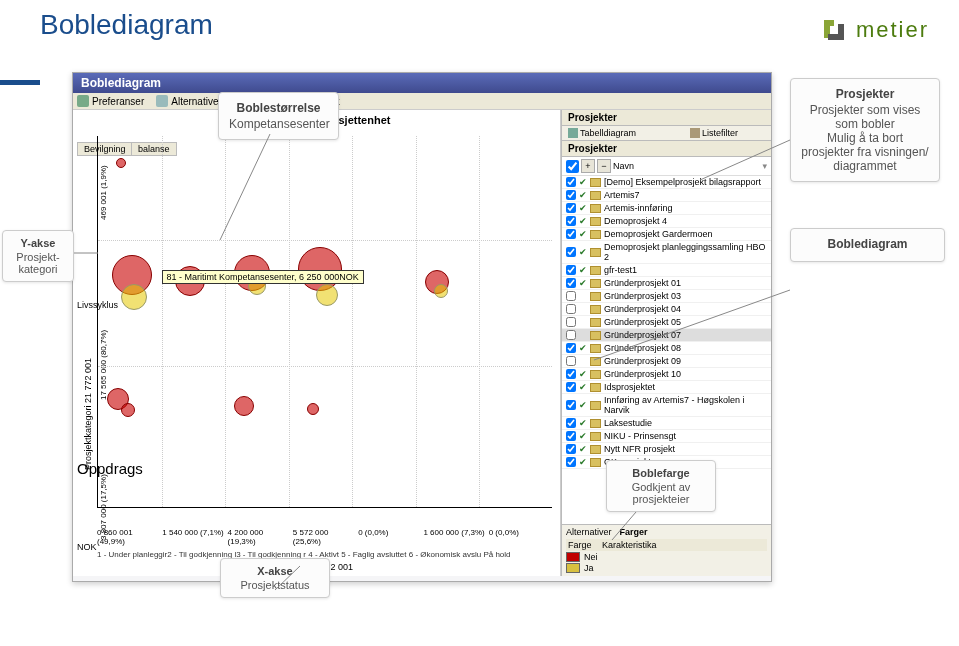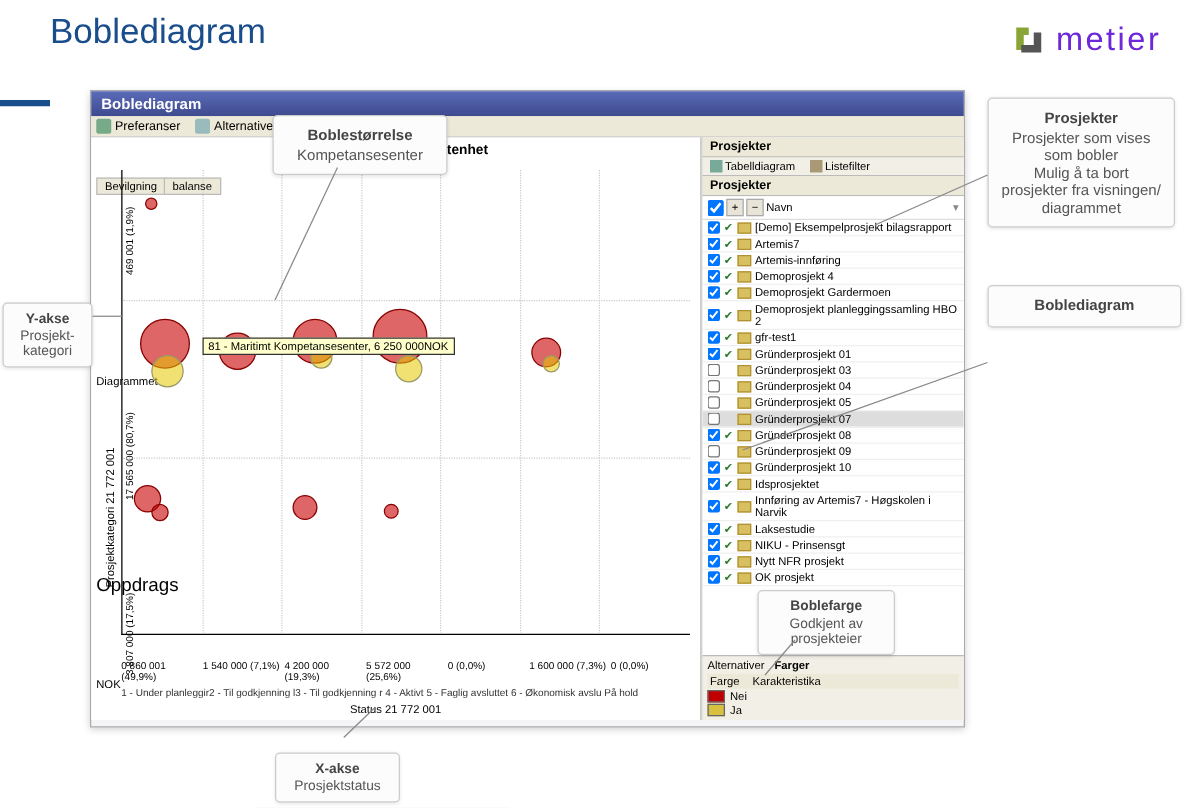--- a/index.html
+++ b/index.html
@@ -4,21 +4,21 @@
 <style>
   * { box-sizing: border-box; margin: 0; padding: 0; }
   body { font-family: Arial, sans-serif; width: 959px; height: 646px; background: #fff; position: relative; overflow: hidden; font-size: 11px; }
   
   .slide-title { position: absolute; top: 8px; left: 40px; color: #1a4d8c; font-size: 28px; font-weight: 400; line-height: 1.2; }
   .accent-bar { position: absolute; top: 80px; left: 0; width: 40px; height: 5px; background: #1a4d8c; }
   
   .logo { position: absolute; top: 16px; right: 30px; display: flex; align-items: center; gap: 8px; }
   .logo-mark { width: 28px; height: 28px; position: relative; }
   .logo-mark svg { display: block; }
-  .logo-text { color: #6d28d9; font-size: 26px; letter-spacing: 2px; font-weight: 300; }
+  .logo-text { color: #4d7c0f; font-size: 22px; letter-spacing: 2px; font-weight: 300; }
   
   .app-window { position: absolute; top: 72px; left: 72px; width: 700px; height: 510px; border: 1px solid #aaa; background: #f5f5f7; box-shadow: 0 2px 6px rgba(0,0,0,.2); }
   .titlebar { background: linear-gradient(#5a6bb8,#3f4a8e); color: #fff; padding: 3px 8px; font-size: 12px; font-weight: bold; }
   .toolbar { background: #ece9d8; padding: 2px 4px; display: flex; gap: 12px; border-bottom: 1px solid #ccc; font-size: 10px; }
   .toolbar .tb-item { display: flex; align-items: center; gap: 3px; cursor: pointer; }
   .tb-icon { width: 12px; height: 12px; display: inline-block; background: #7a8; border-radius: 2px; }
   
   .app-body { display: flex; height: calc(100% - 42px); }
   .chart-panel { flex: 1; background: #fff; position: relative; border-right: 1px solid #ccc; display: flex; flex-direction: column; }
   .chart-title { text-align: center; font-weight: bold; font-size: 11px; padding: 4px 0; }
@@ -32,21 +32,21 @@
   .bubble.yellow { background: rgba(230,200,0,.55); border:1px solid #996; }
   .tooltip { position: absolute; background: #ffc; border: 1px solid #333; padding: 1px 4px; font-size: 9px; white-space: nowrap; }
   .x-labels { display: flex; font-size: 8px; padding: 2px 8px 2px 24px; gap: 2px; text-align: left; }
   .x-labels span { flex:1;margin-top:16px; }
   .x-caption { text-align: center; font-size: 9px; padding: 1px 0 4px; }
   .nok-label { position: absolute; left: 4px; bottom: 24px; font-size: 9px; }
   .col-head { position: absolute; top: 32px; background: #ece9d8; border:1px solid #bbb; font-size:9px; padding:1px 6px; }
   
   .side-panel { width: 210px; background: #f8f6ef; display: flex; flex-direction: column; border-left:1px solid #bbb; }
   .sp-tab { background: #ece9d8; border-bottom:1px solid #bbb; padding:2px 6px; font-size:10px; font-weight:bold; }
-  .sp-tabs2 { display:flex; background:#f2f0e6; font-size:9px; border-bottom:1px solid #bbb; }
+  .sp-tabs2 { display:flex; background:#f2f0e6; font-size:9px; border-bottom:1px solid #bbb;gap:42px; }
   .sp-tabs2 div { padding:2px 6px; display:flex; align-items:center; gap:2px; cursor:pointer; }
   .sp-subhead { background:#ece9d8; padding:2px 6px; font-size:10px; border-bottom:1px solid #bbb; font-weight:bold; }
   .nav-controls { display:flex; gap:2px; padding:2px 4px; background:#fff; border-bottom:1px solid #ddd; font-size:9px; align-items:center; }
   .nav-controls .btn { width:14px; height:14px; background:#e8e5d8; border:1px solid #aaa; text-align:center; line-height:12px; cursor:pointer; }
   .proj-list { flex:1; overflow:auto; background:#fff; }
   .proj-list-inner { }
   .proj-row { display:flex; align-items:center; gap:3px; padding:1px 4px; font-size:9px; border-bottom:1px solid #f0f0f0; }
   .proj-row input[type=checkbox]{ width:10px; height:10px; }
   .proj-row .folder { width:11px; height:9px; background:#d8c060; border:1px solid #b09030; flex-shrink:0; }
   .proj-row .tick { color:#2a7a2a; font-size:9px; flex-shrink:0; width:8px; }
@@ -54,21 +54,21 @@
   .alt-panel { background:#f2f0e6; border-top:1px solid #bbb; padding:2px 4px; font-size:9px; }
   .alt-tabs { display:flex; gap:8px; font-size:9px; margin-bottom:2px; }
   .alt-tabs span { cursor:pointer; }
   .alt-tabs span.active { font-weight:bold; }
   .colrow { display:flex; align-items:center; gap:4px; margin:1px 0; }
   .swatch { width:14px; height:10px; border:1px solid #666; }
   
   
   .callout { position:absolute; background:#fcfcfc; border:1px solid #ccc; border-radius:4px; padding:8px 10px; text-align:center; font-size:12px; color:#555; box-shadow:0 1px 3px rgba(0,0,0,.1); }
   .callout .c-title { font-weight:bold; color:#444; margin-bottom:2px; }
-  .callout.small { font-size:11px; padding:6px 8px;margin-top:12px; }
+  .callout.small { font-size:11px; padding:6px 8px; }
   
   svg.leader { position:absolute; top:0; left:0; pointer-events:none; }
 </style>
 </head>
 <body>
 
 <div class="slide-title">
   <div>Boblediagram</div>
 </div>
 <div class="accent-bar"></div>
@@ -108,21 +108,21 @@
       <div class="chart-title">Livssyklus vs Budsjettenhet</div>
 
       <div class="col-head" style="left:4px">Bevilgning</div>
       <div class="col-head" style="left:58px">balanse</div>
 
       <span class="y-rot" style="top:360px; left:10px">Prosjektkategori 21 772 001</span>
       <span class="y-rot y-val" style="top:110px; left:26px">469 001 (1,9%)</span>
       <span class="y-rot y-val" style="top:290px; left:26px">17 565 000 (80,7%)</span>
       <span class="y-rot y-val" style="top:430px; left:26px">3 807 000 (17,5%)</span>
 
-      <div style="position:absolute; top:190px; left:4px; font-size:9px">Diagrammet</div>
+      <div style="position:absolute; top:190px; left:4px; font-size:9px">Livssyklus</div>
       <div style="position:absolute; top:350px; left:4px; font-size:15px">Oppdrags</div>
 
       <div class="chart-area">
 
         <div class="grid-v" style="left:14%"></div>
           <div class="grid-v" style="left:28%"></div>
           <div class="grid-v" style="left:42%"></div>
           <div class="grid-v" style="left:56%"></div>
           <div class="grid-v" style="left:70%"></div>
           <div class="grid-v" style="left:84%"></div>
@@ -325,32 +325,32 @@
           </div>
         <div class="colrow">
             <div class="swatch" style="background:#d8c040"></div>
             <span>Ja</span>
           </div>
       </div>
     </div>
   </div>
 </div>
 
-<div class="callout" style="top:92px; left:218px; width:140px">
+<div class="callout" style="top:92px; left:218px; width:121px">
   <div class="c-title">Boblestørrelse</div>
   <div>Kompetansesenter</div>
 </div>
 
 <div class="callout small" style="top:230px; left:2px; width:72px">
   <div class="c-title">Y-akse</div>
   <div>Prosjekt-</div>
   <div>kategori</div>
 </div>
 
-<div class="callout small" style="top:590px; left:220px; width:100px">
+<div class="callout small" style="top:558px; left:220px; width:110px">
   <div class="c-title">X-akse</div>
   <div>Prosjektstatus</div>
 </div>
 
 <div class="callout" style="top:78px; left:790px; width:150px">
   <div class="c-title">Prosjekter</div>
   <div style="white-space:pre-line">Prosjekter som vises som bobler
 Mulig å ta bort prosjekter fra visningen/ diagrammet</div>
 </div>
 

